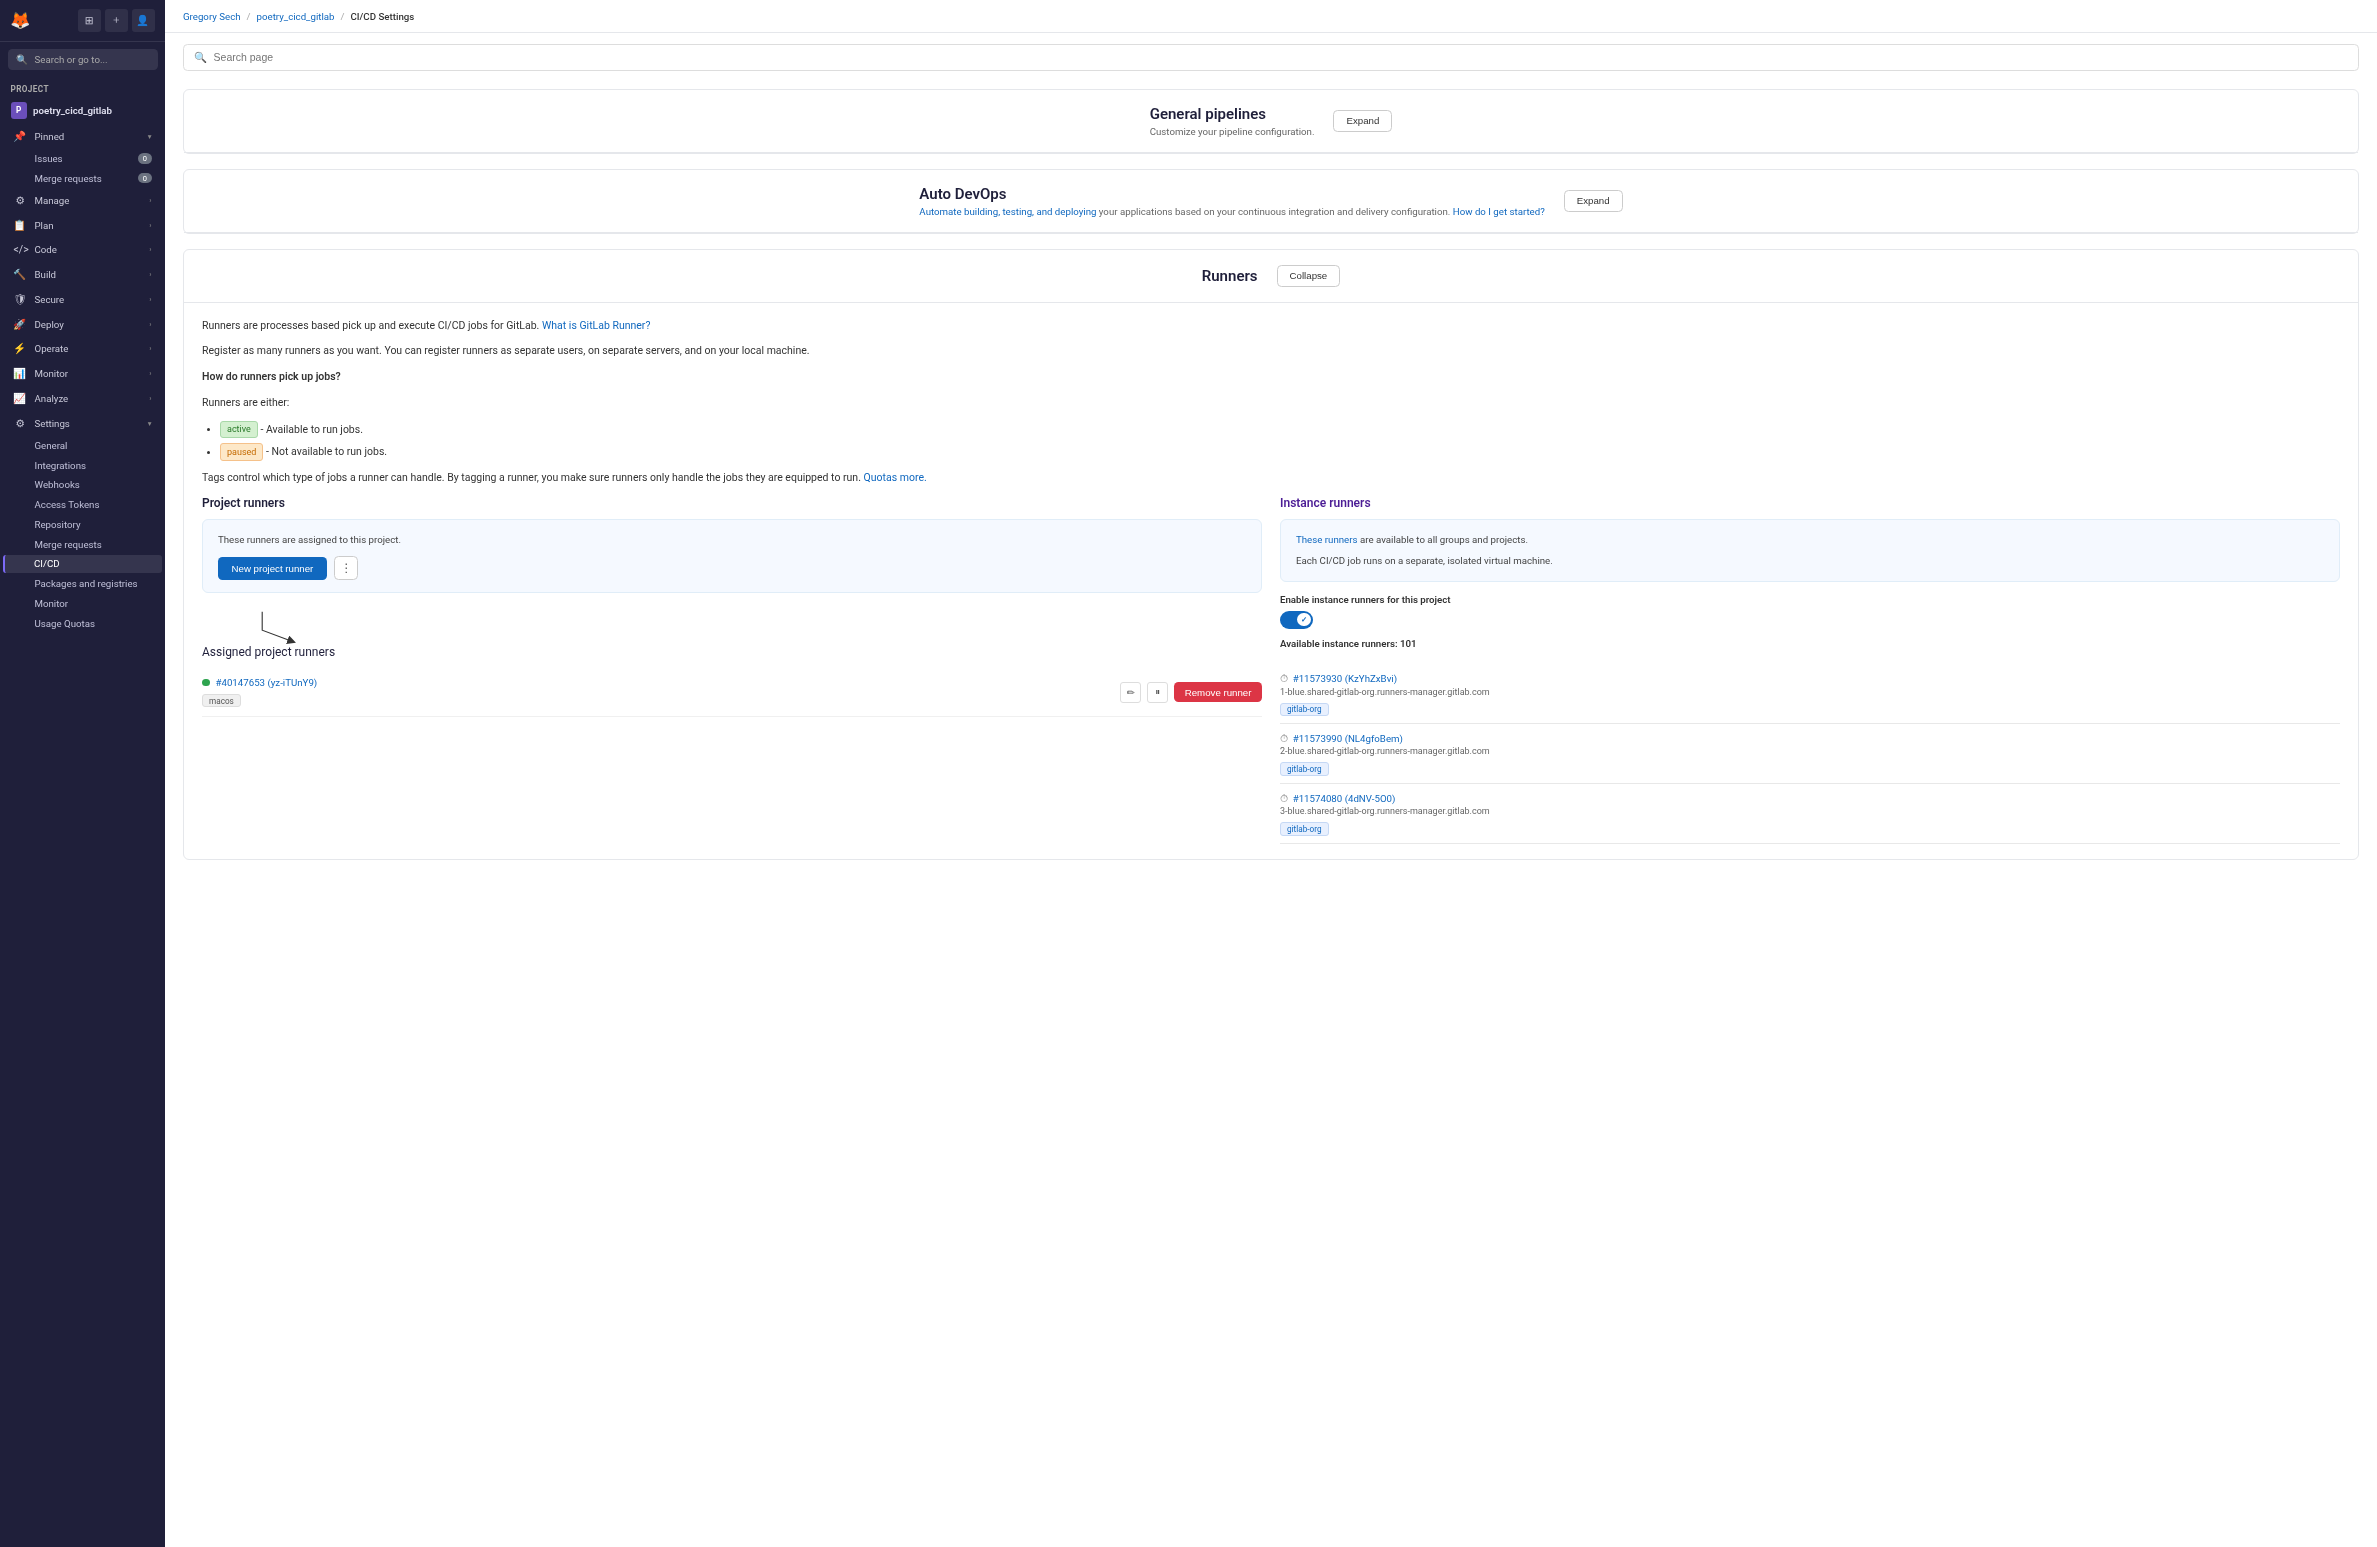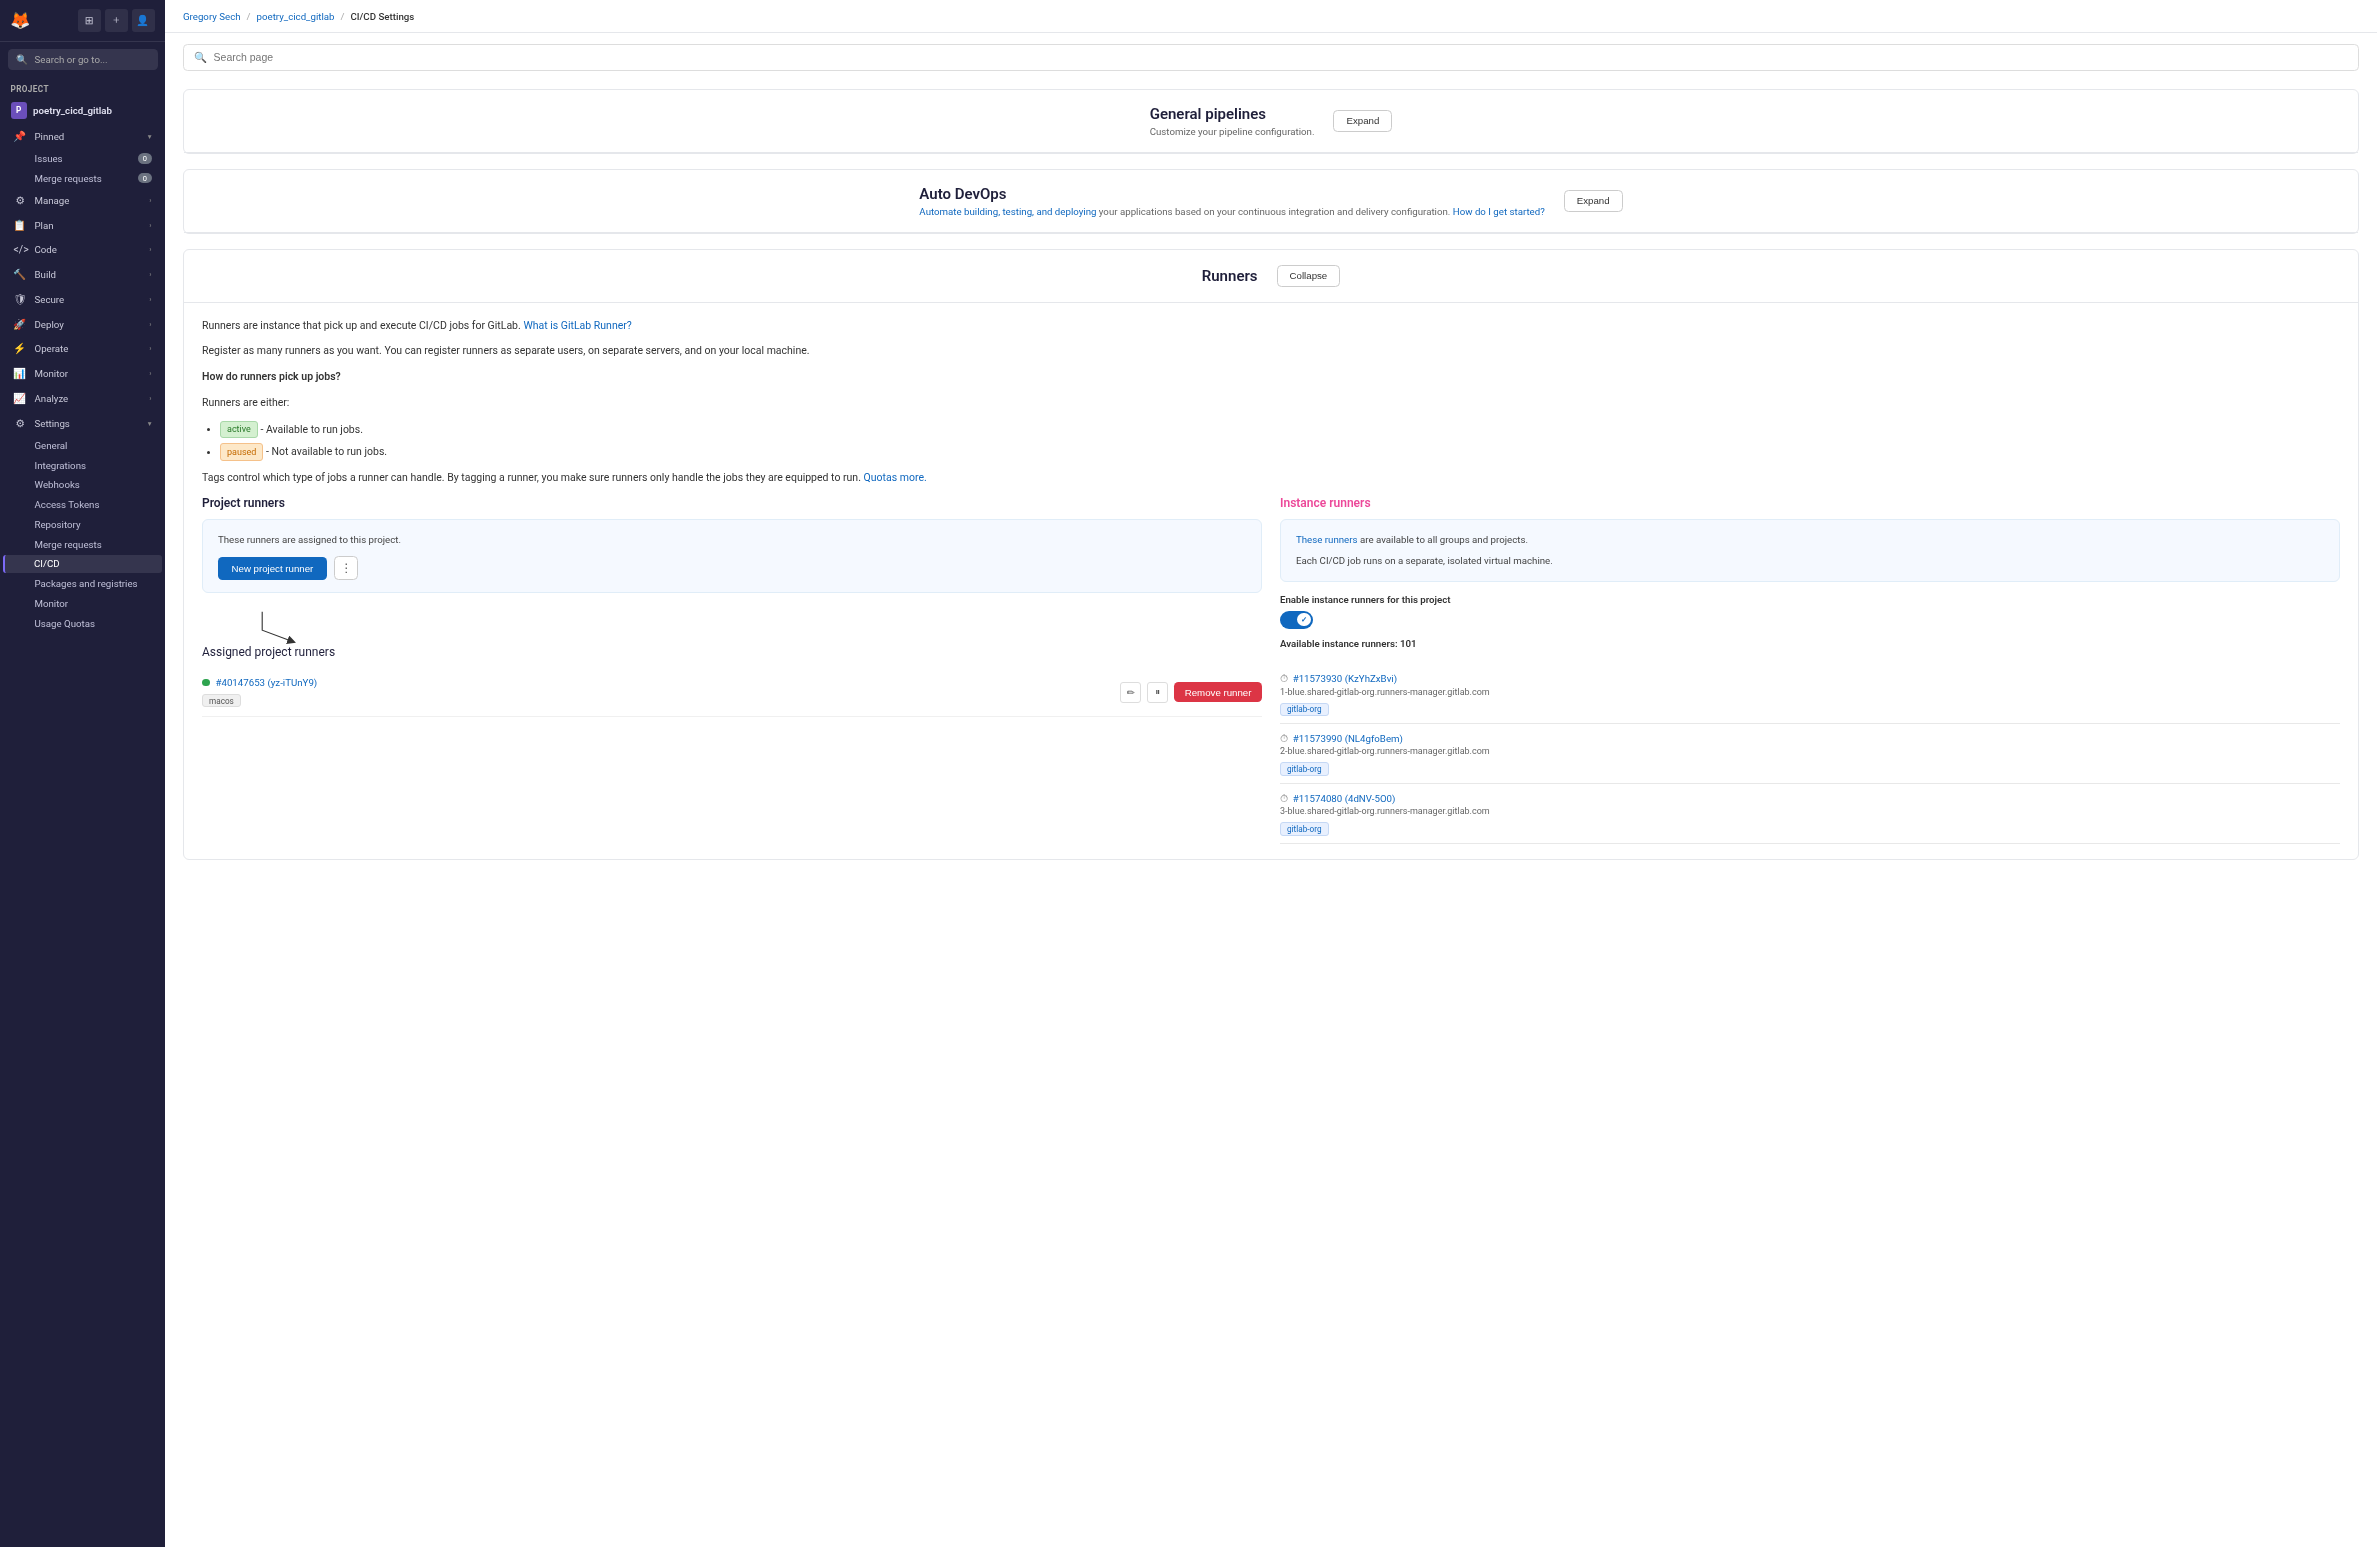--- a/index.html
+++ b/index.html
@@ -446,21 +446,21 @@
       </div>
     </div>
 
     <div class="section">
       <div class="section-header">
         <div class="section-title">Runners</div>
         <button class="expand-btn">Collapse</button>
       </div>
       <div class="runners-body">
         <p>
-          <span>Runners are instance that pick up and execute CI/CD jobs for GitLab.</span>
+          <span>Runners are processes based pick up and execute CI/CD jobs for GitLab.</span>
           <a class="link" href="#">What is GitLab Runner?</a>
         </p>
         <p>Register as many runners as you want. You can register runners as separate users, on separate servers, and on your local machine.</p>
         <p><strong>How do runners pick up jobs?</strong></p>
         <p>Runners are either:</p>
         <ul class="runners-list">
           <li>
             <span class="badge-active">active</span>
             <span>- Available to run jobs.</span>
           </li>
@@ -510,21 +510,21 @@
               </div>
               <div class="runner-actions">
                 <div class="runner-action-icon">✏</div>
                 <div class="runner-action-icon">⏸</div>
                 <button class="remove-btn">Remove runner</button>
               </div>
             </div>
           </div>
 
           <div class="col-right">
-            <h3 style="font-size:12px;font-weight:600;margin-bottom:9px;color:#ec4899;">Instance runners</h3>
+            <h3 style="font-size:12px;font-weight:600;margin-bottom:9px;color:#4c1d95;">Instance runners</h3>
             <div class="instance-box">
               <p>
                 <a class="link" href="#">These runners</a>
                 <span> are available to all groups and projects.</span>
               </p>
               <p>Each CI/CD job runs on a separate, isolated virtual machine.</p>
             </div>
             <div class="enable-row">
               <span class="enable-label">Enable instance runners for this project</span>
             </div>

